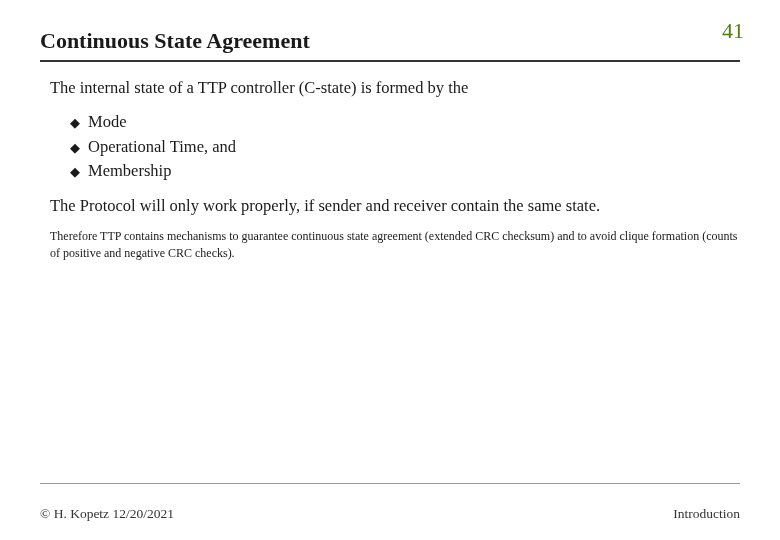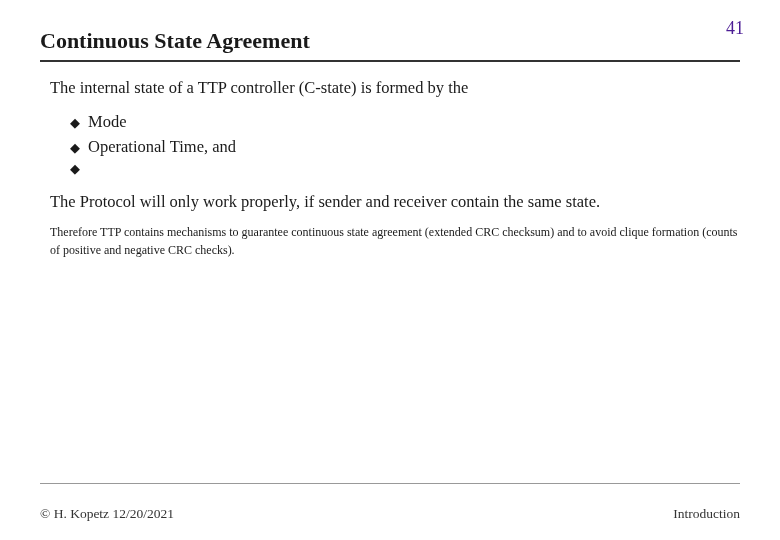--- a/index.html
+++ b/index.html
@@ -22,22 +22,22 @@
       height: 540px;
       background: #ffffff;
       padding: 28px 40px 20px 40px;
       position: relative;
     }
 
     .slide-number {
       position: absolute;
       top: 18px;
       right: 36px;
-      font-size: 18px;
-      color: #4c1d95;
+      font-size: 22px;
+      color: #4d7c0f;
       font-family: 'Times New Roman', Times, serif;
     }
 
     .title-area {
       margin-bottom: 6px;
     }
 
     .slide-title {
       font-size: 22px;
       font-weight: bold;
@@ -149,20 +149,21 @@
       <li>
         <span class="bullet-diamond">◆</span>
         <span>Mode</span>
       </li>
       <li>
         <span class="bullet-diamond">◆</span>
         <span>Operational Time, and</span>
       </li>
       <li>
         <span class="bullet-diamond">◆</span>
+        <span>Membership</span>
       </li>
     </ul>
 
     <p class="protocol-text">The Protocol will only work properly, if sender and receiver contain the same state.</p>
 
     <p class="therefore-text">Therefore TTP contains  mechanisms to guarantee continuous state agreement (extended CRC checksum) and to avoid clique formation (counts of positive and negative CRC checks).</p>
 
   </div>
 
   <div class="footer">

